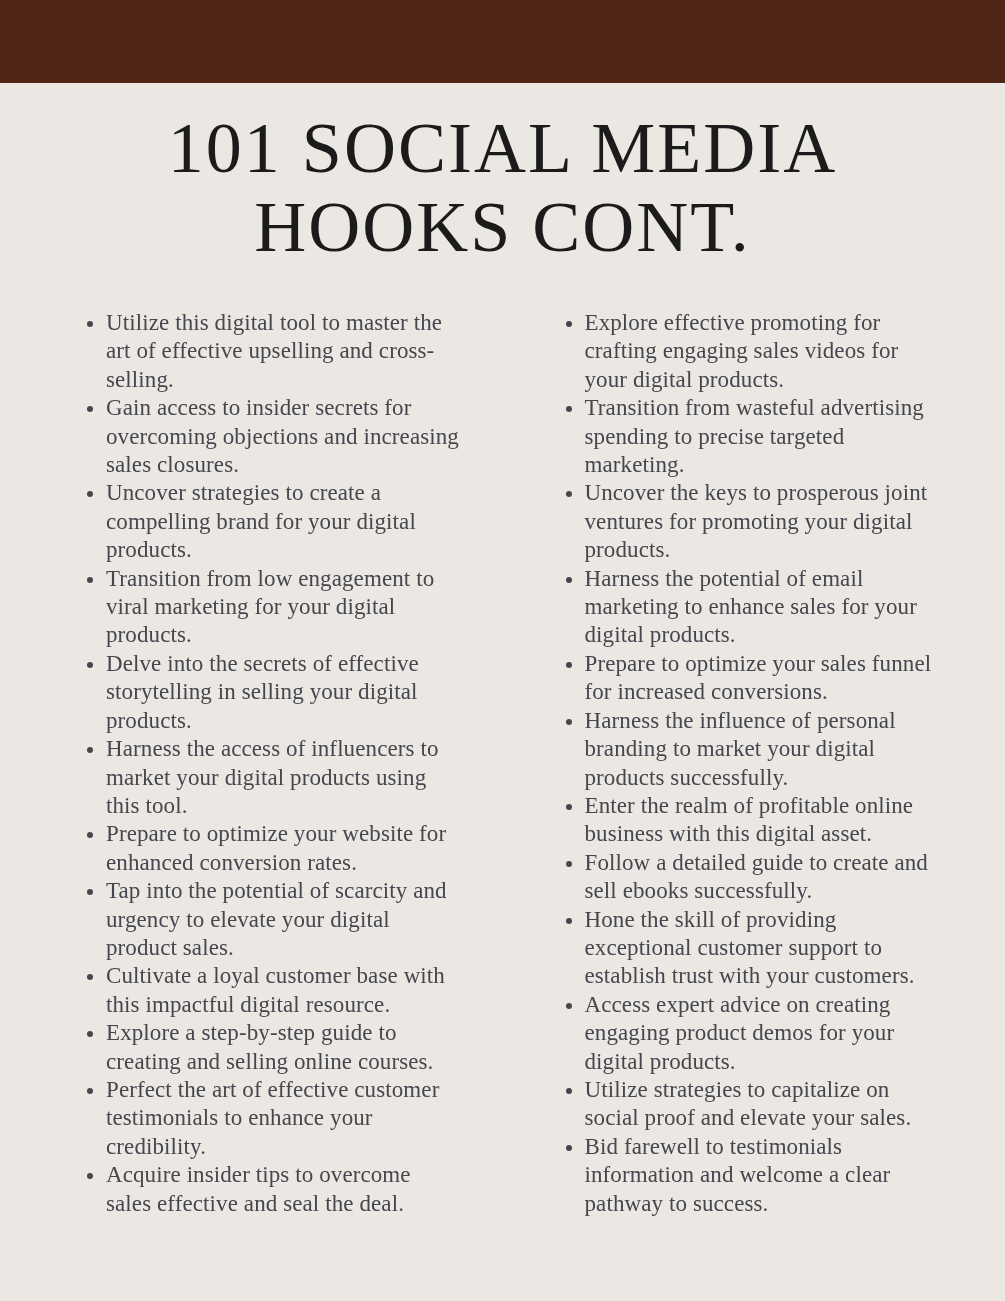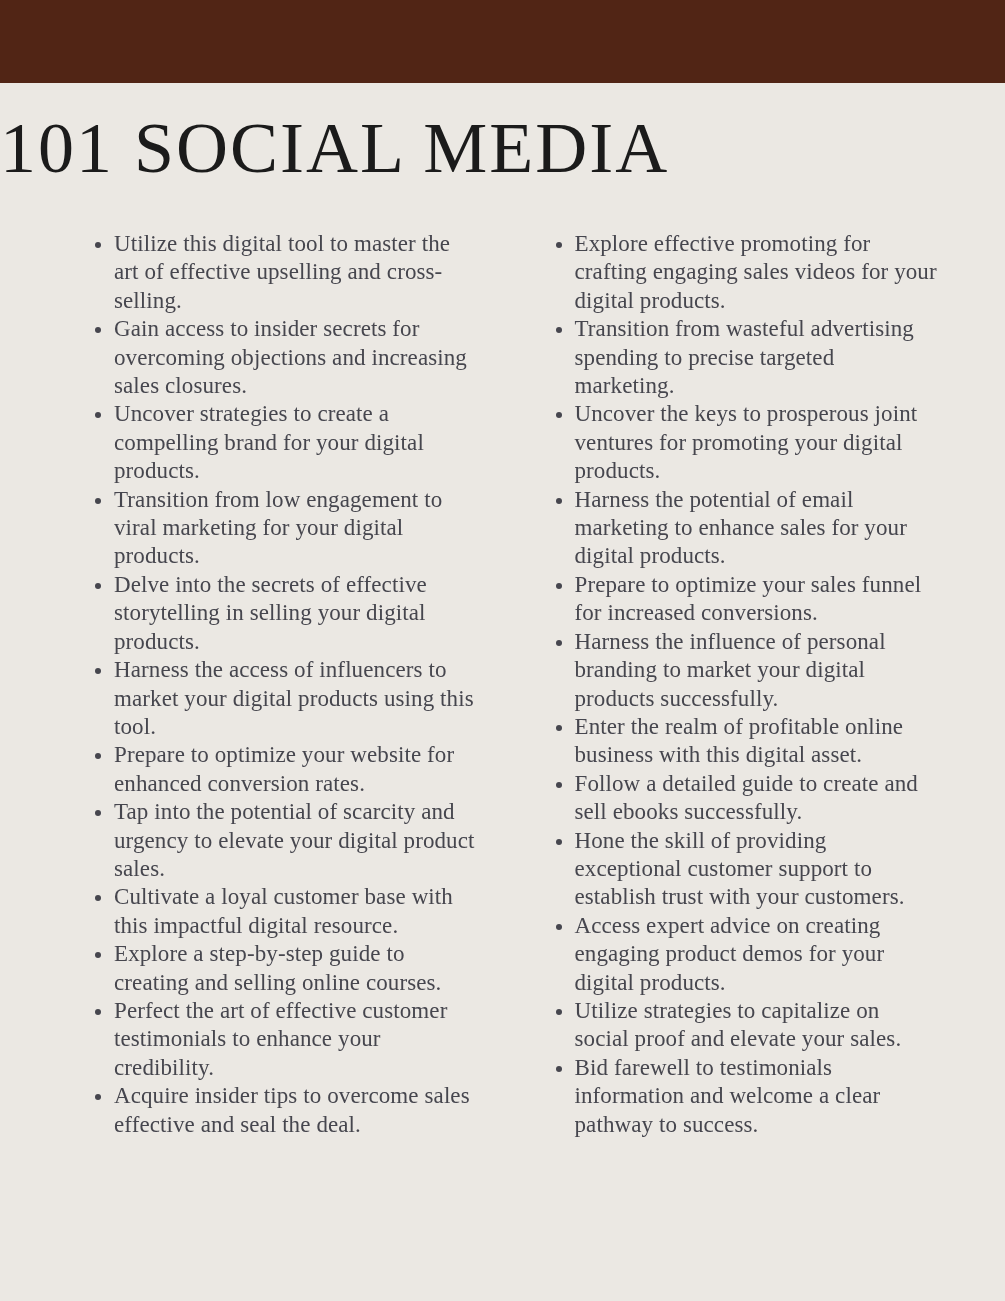--- a/index.html
+++ b/index.html
@@ -18,34 +18,33 @@
     background: var(--background);
     overflow: hidden;
   }
   .top-bar {
     width: 100%;
     height: 83px;
     background: var(--top-bar);
   }
   .title {
     margin-top: 26px;
-    text-align: left;
+    text-align: center;
     color: var(--title-color);
     font-size: 72px;
     line-height: 79px;
     letter-spacing: 2px;
     font-weight: 400;
     text-transform: uppercase;
   }
   .title .title-line { display: block; }
   .columns {
     display: flex;
-    gap: 60px;
+    gap: 88px;
     padding: 42px 66px 0 70px;
-    margin-left: 8px;
   }
   .column {
     flex: 1;
     min-width: 0;
   }
   .column ul {
     list-style: disc outside;
     margin-left: 22px;
     padding-left: 14px;
   }
@@ -60,20 +59,21 @@
     font-size: 20px;
   }
 </style>
 </head>
 <body>
 
 <div class="top-bar"></div>
 
 <h1 class="title">
   <span class="title-line">101 SOCIAL MEDIA</span>
+  <span class="title-line">HOOKS CONT.</span>
 </h1>
 
 <div class="columns">
   <div class="column">
     <ul>
         <li>Utilize this digital tool to master the art of effective upselling and cross-selling.</li>
         <li>Gain access to insider secrets for overcoming objections and increasing sales closures.</li>
         <li>Uncover strategies to create a compelling brand for your digital products.</li>
         <li>Transition from low engagement to viral marketing for your digital products.</li>
         <li>Delve into the secrets of effective storytelling in selling your digital products.</li>

